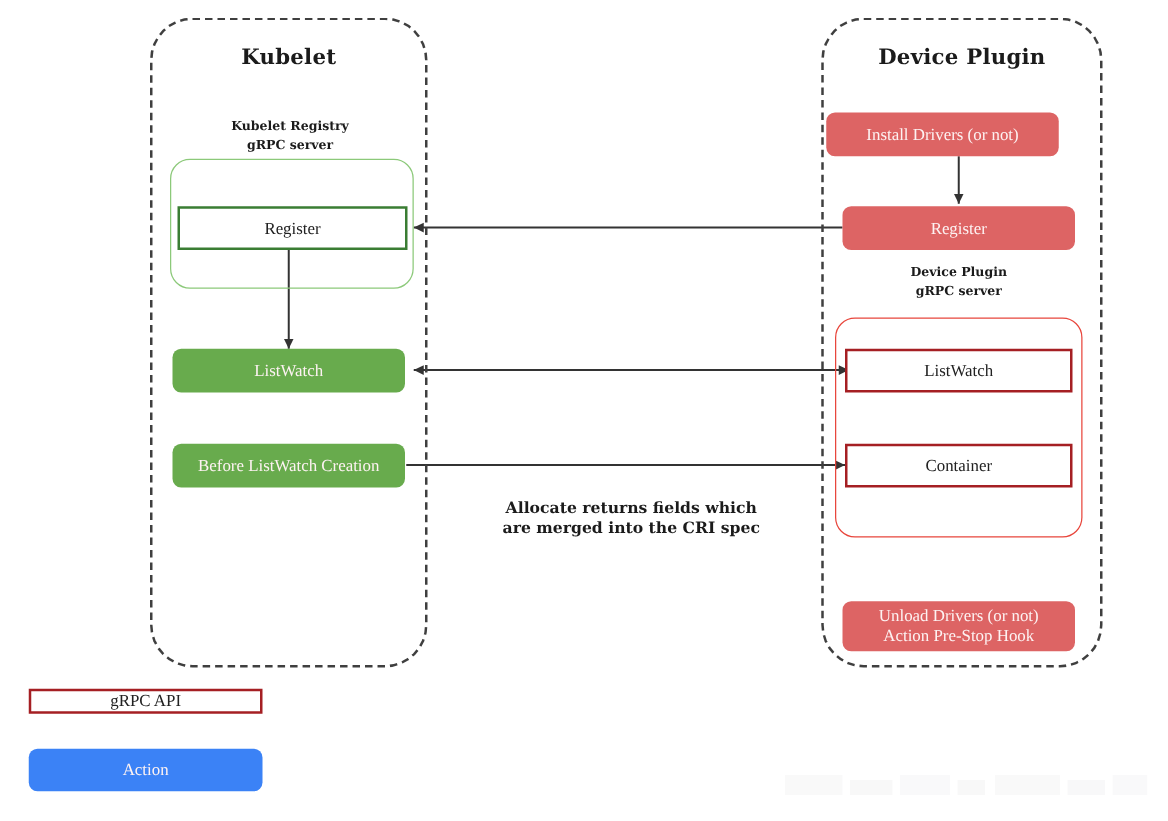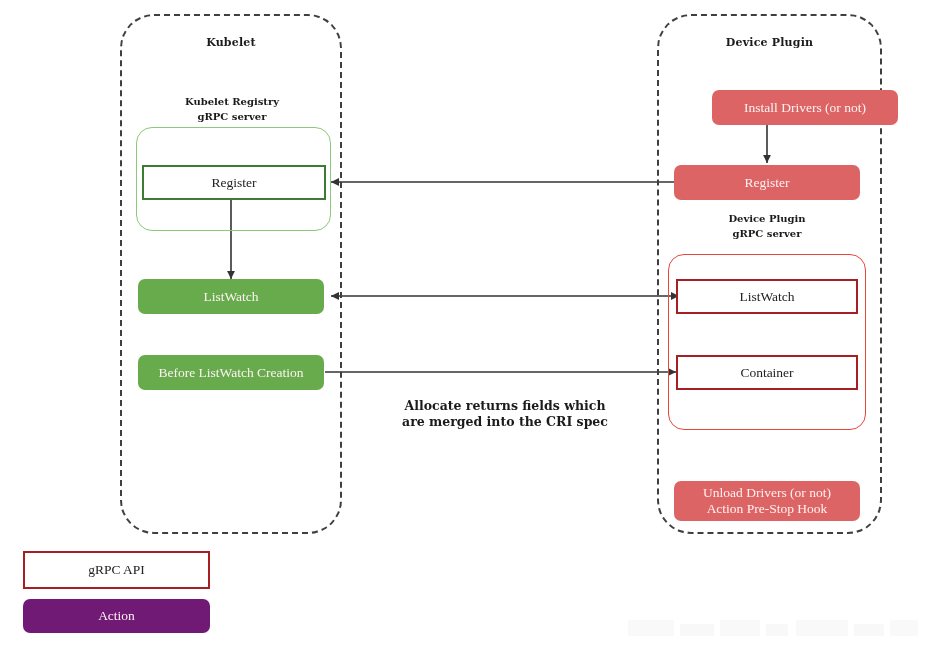--- a/index.html
+++ b/index.html
@@ -24,21 +24,21 @@
     border-radius: 34px;
     background: transparent;
     box-sizing: border-box;
   }
   .zone-title {
     position: absolute;
     width: 100%;
     text-align: center;
     font-family: "DejaVu Serif", serif;
     font-weight: bold;
-    font-size: 11px;
+    font-size: 17px;
     color: #1b1b1b;
     letter-spacing: .2px;
   }
   
   .grpc-group {
     position: absolute;
     border-radius: 16px;
     box-sizing: border-box;
     background: transparent;
   }
@@ -108,21 +108,21 @@
     align-items: center;
     justify-content: center;
     font-family: "Liberation Serif", serif;
     font-size: 13.5px;
     color: #222222;
   }
   .legend-action {
     position: absolute;
     box-sizing: border-box;
     border-radius: 7px;
-    background: #701a75;
+    background: #3b82f6;
     display: flex;
     align-items: center;
     justify-content: center;
     font-family: "Liberation Serif", serif;
     font-size: 13.5px;
     color: #fdf2f2;
   }
 
   
   #arrows {
@@ -203,21 +203,21 @@
   </div>
 
   <div class="action-box green" style="left:138px; top:355px; width:186px; height:35px;">
     <span>Before ListWatch Creation</span>
   </div>
 
   <div class="zone" style="left:657px; top:14px; width:225px; height:520px;"></div>
 
   <div class="zone-title" style="left:657px; top:36px; width:225px;">Device Plugin</div>
 
-  <div class="action-box red" style="left:712px; top:90px; width:186px; height:35px;">
+  <div class="action-box red" style="left:661px; top:90px; width:186px; height:35px;">
     <span>Install Drivers (or not)</span>
   </div>
 
   <div class="action-box red" style="left:674px; top:165px; width:186px; height:35px;">
     <span>Register</span>
   </div>
 
   <div class="group-label" style="left:674px; top:211px; width:186px;">
     <div>Device Plugin</div>
     <div>gRPC server</div>
@@ -236,21 +236,21 @@
   <div class="action-box red" style="left:674px; top:481px; width:186px; height:40px; flex-direction:column;">
     <span>Unload Drivers (or not)</span>
     <span>Action Pre-Stop Hook</span>
   </div>
 
   <div class="note" style="left:385px; top:398px; width:240px;">
     <div>Allocate returns fields which</div>
     <div>are merged into the CRI spec</div>
   </div>
 
-  <div class="legend-api" style="left:23px; top:551px; width:187px; height:38px;">
+  <div class="legend-api" style="left:23px; top:551px; width:187px; height:20px;">
     <span>gRPC API</span>
   </div>
 
   <div class="legend-action" style="left:23px; top:599px; width:187px; height:34px;">
     <span>Action</span>
   </div>
 
 </div>
 
 </body></html>

